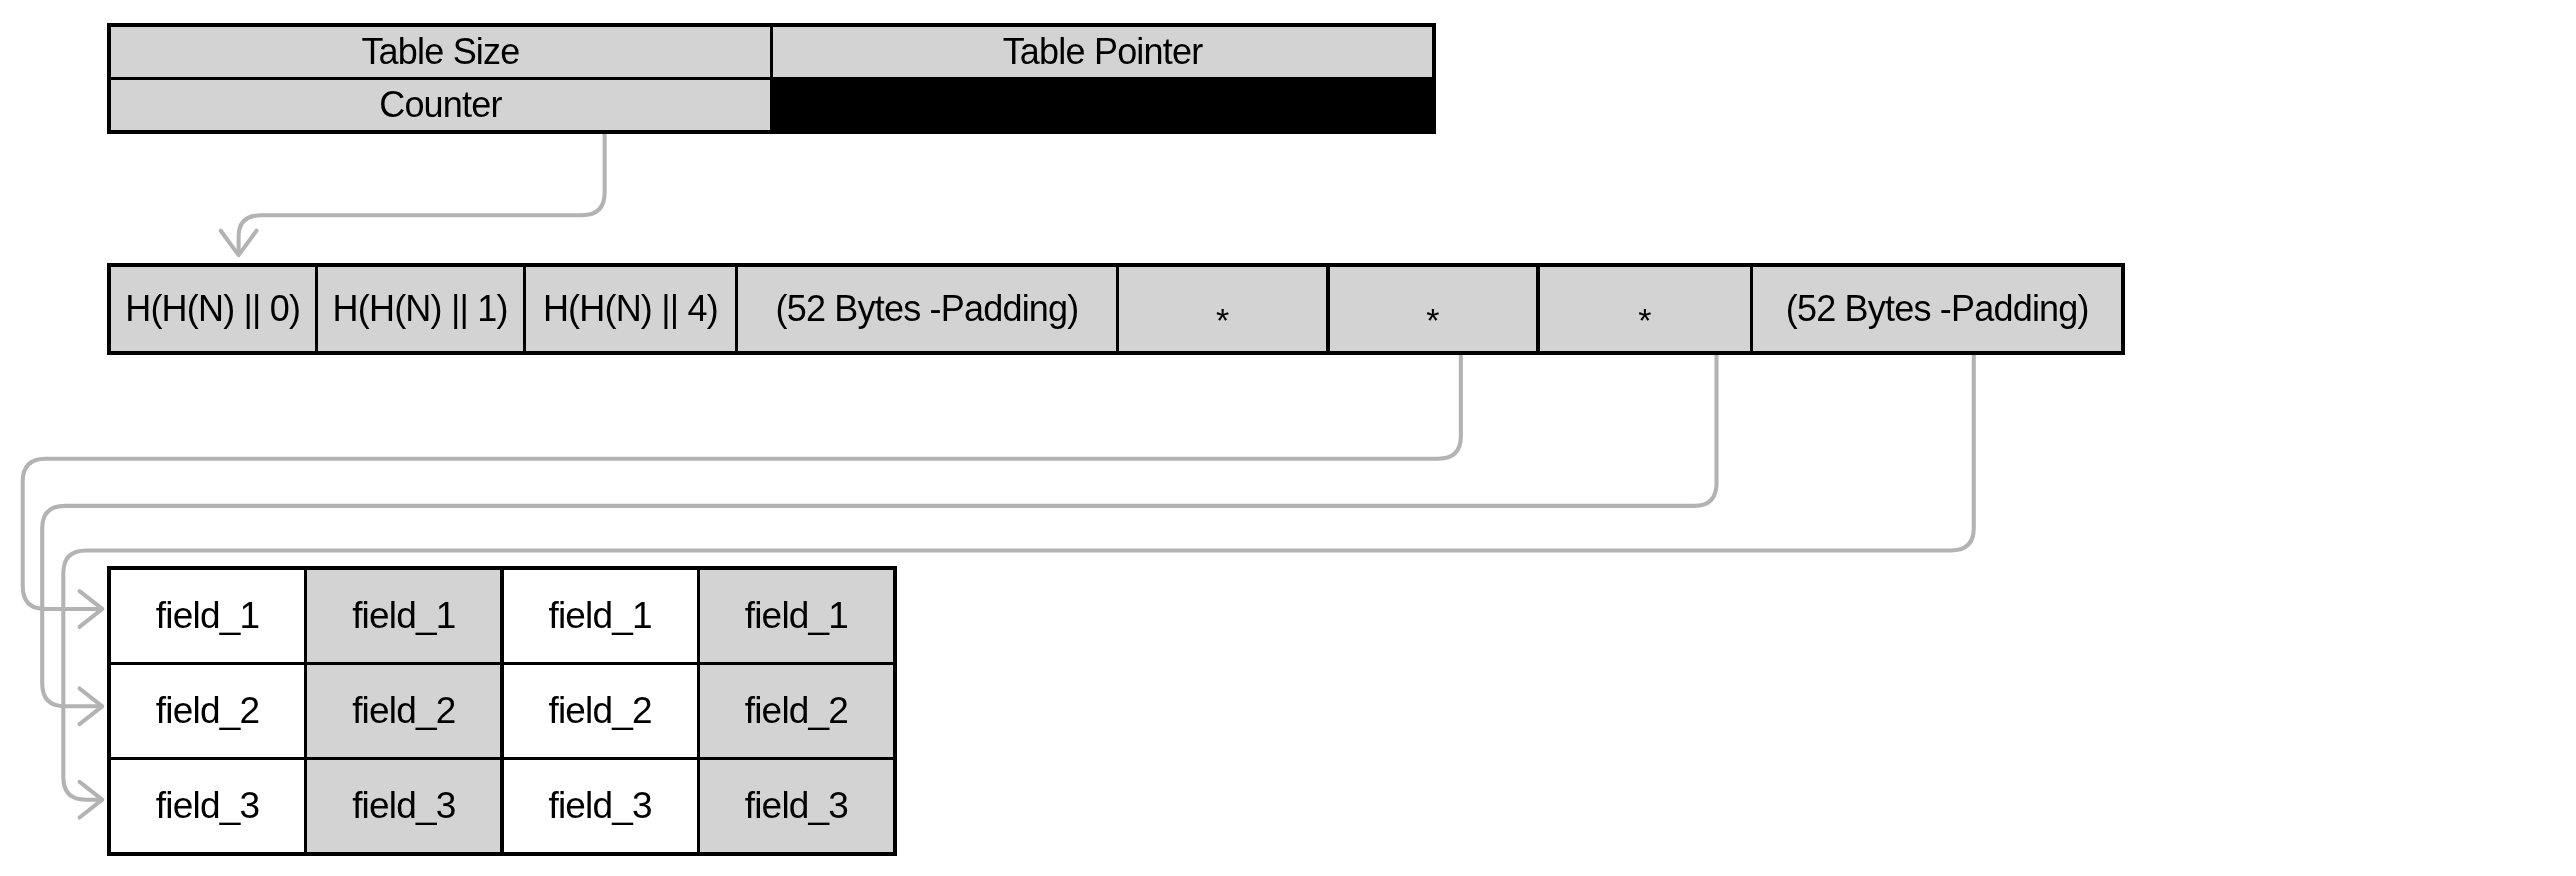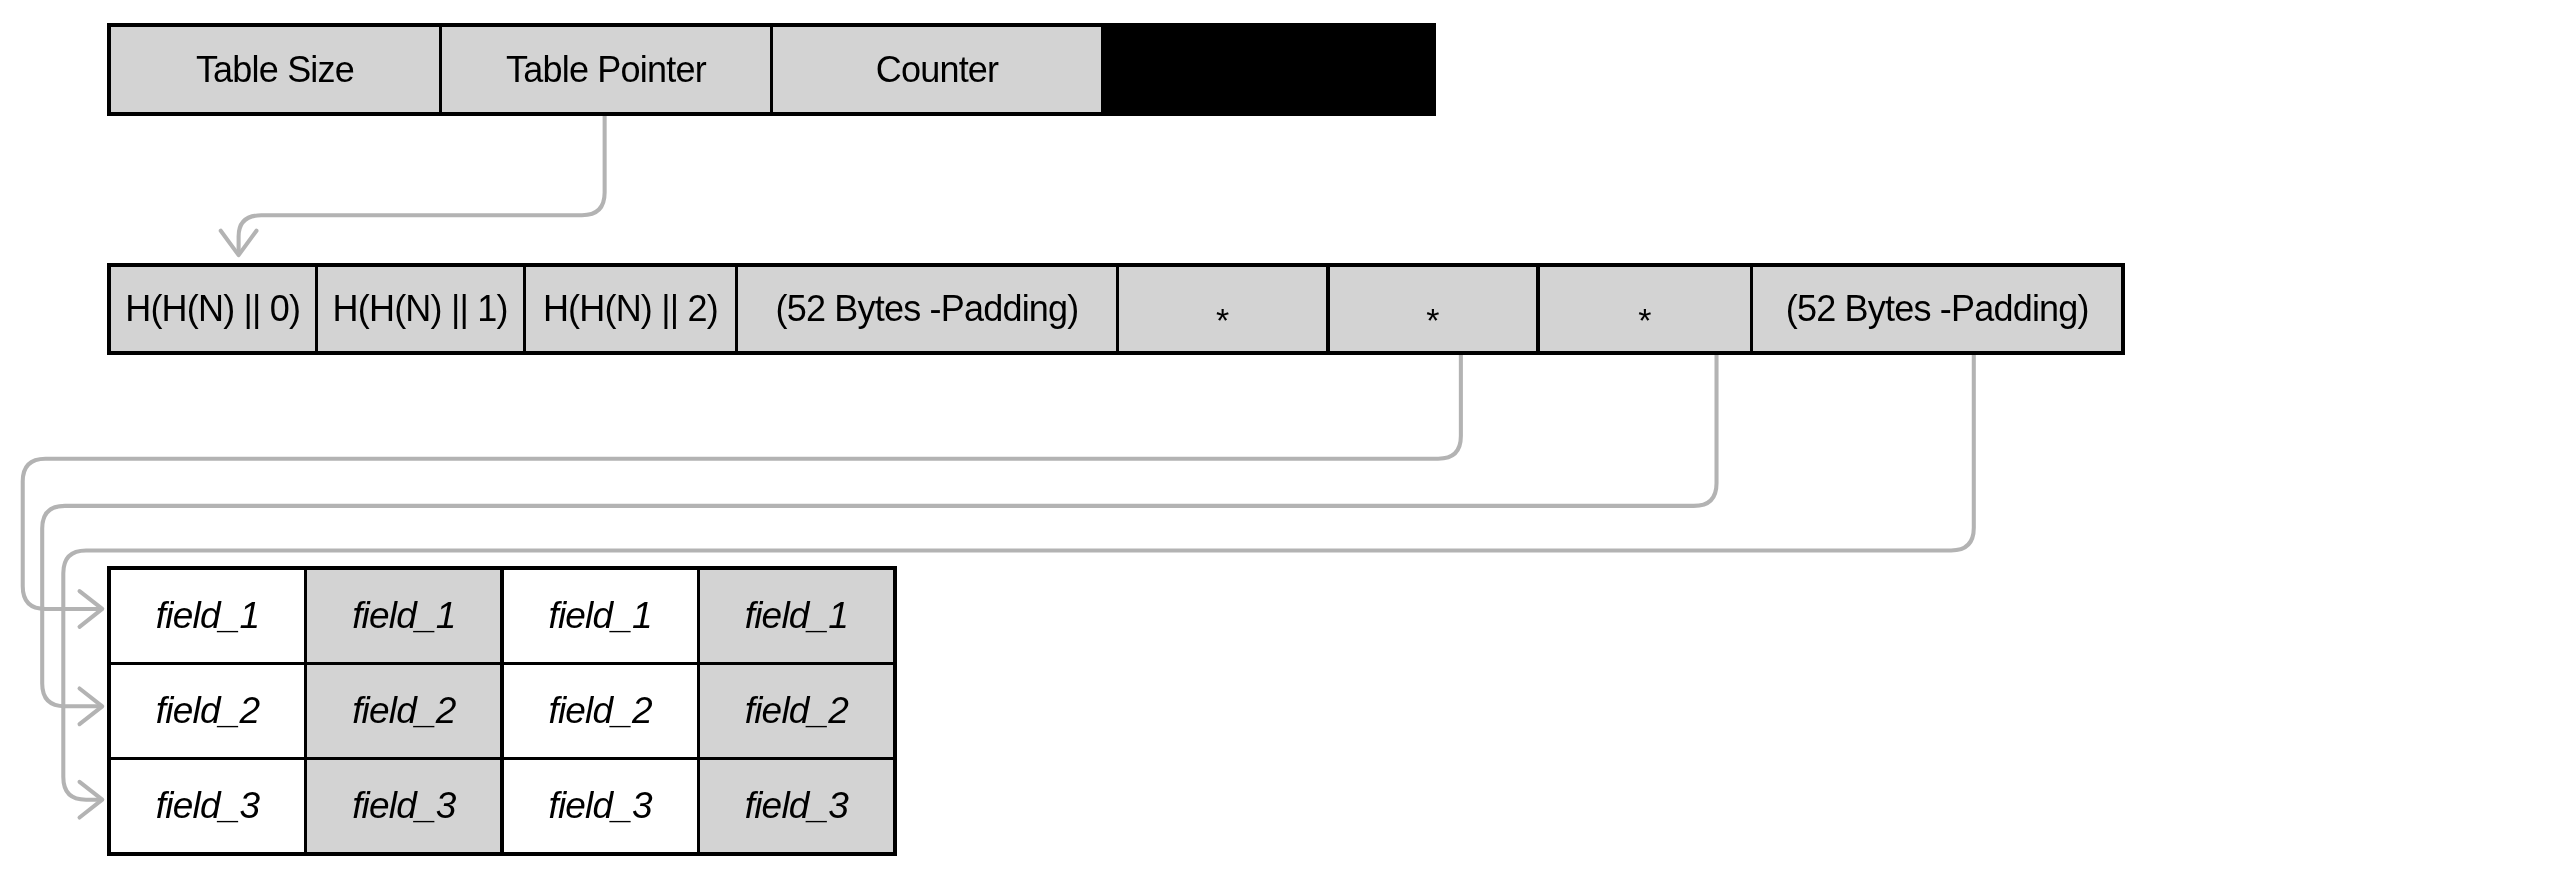--- a/index.html
+++ b/index.html
@@ -45,35 +45,35 @@
     justify-content: center;
     background: #d3d3d3;
     font-size: 36px;
     letter-spacing: -0.8px;
     white-space: nowrap;
     overflow: hidden;
   }
   .cell.white { background: #ffffff; }
   #registers-table {
     left: 107px; top: 23px;
-    width: 1329px; height: 93px;
-    grid-template-columns: repeat(4, 1fr);
+    width: 1329px; height: 111px;
+    grid-template-columns: repeat(2, 1fr);
   }
   #hash-table {
     left: 107px; top: 263px;
     width: 2018px; height: 92px;
     grid-template-columns: 309fr 311fr 318fr 573fr 315fr 314fr 320fr 558fr;
   }
   #fields-table {
     left: 107px; top: 566px;
     width: 790px; height: 290px;
     grid-template-columns: repeat(4, 1fr);
     grid-template-rows: repeat(3, 1fr);
   }
-  #fields-table .cell { font-size: 37px; font-style: italic; }
+  #fields-table .cell { font-size: 37px; }
   .star-glyph {
     display: inline-block;
     transform: translateY(28%);
     font-size: 34px;
     letter-spacing: 0;
   }
 </style>
 </head>
 <body>
 
@@ -102,21 +102,21 @@
 
 <div id="registers-table" class="box-table">
   <div class="cell">Table Size</div>
   <div class="cell">Table Pointer</div>
   <div class="cell">Counter</div>
 </div>
 
 <div id="hash-table" class="box-table">
   <div class="cell">H(H(N) || 0)</div>
   <div class="cell">H(H(N) || 1)</div>
-  <div class="cell">H(H(N) || 2)</div>
+  <div class="cell">H(H(N) || 4)</div>
   <div class="cell">(52 Bytes -Padding)</div>
   <div class="cell">
       <span class="star-glyph">*</span>
     </div>
   <div class="cell">
       <span class="star-glyph">*</span>
     </div>
   <div class="cell">
       <span class="star-glyph">*</span>
     </div>

